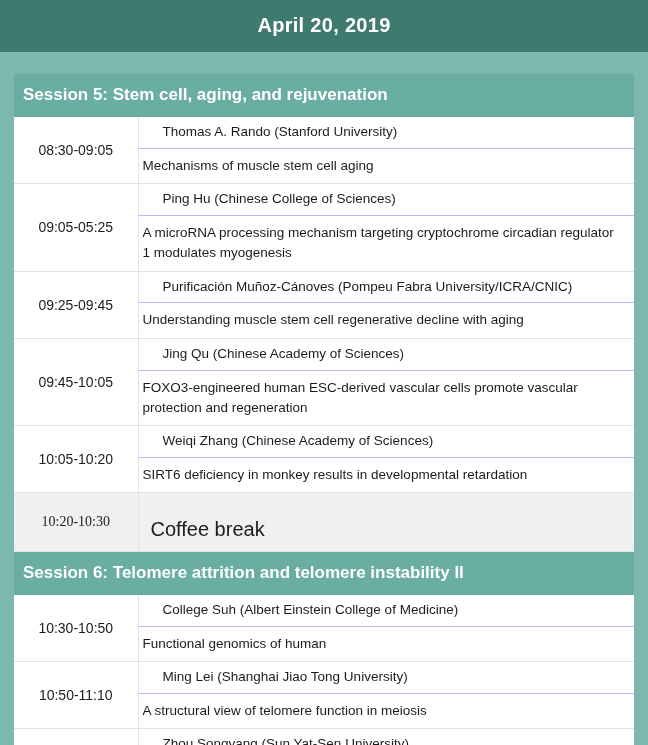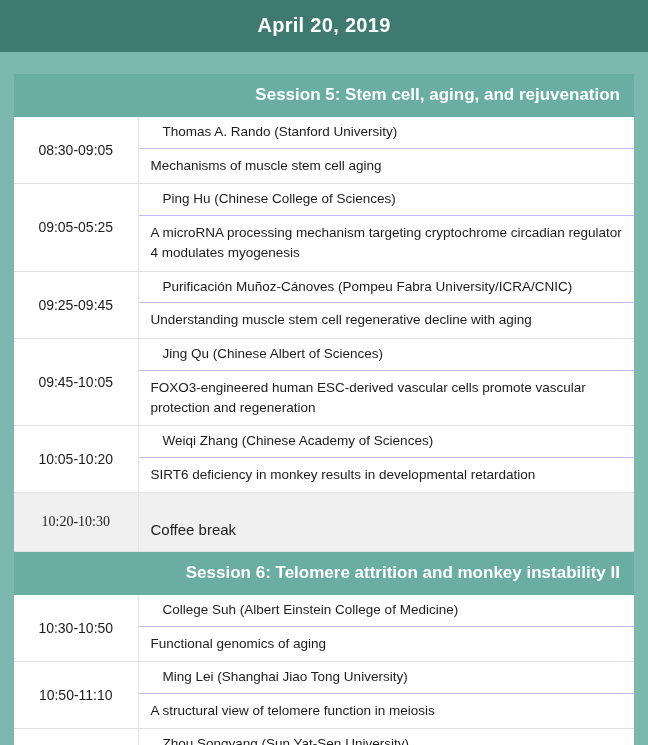--- a/index.html
+++ b/index.html
@@ -28,22 +28,21 @@
     letter-spacing: 0.3px;
   }
   .body-area {
     padding: 22px 14px 0 14px;
   }
   .session-header {
     background: #6aada2;
     color: #ffffff;
     font-size: 17px;
     font-weight: bold;
-    padding: 11px 14px 12px 22px;
-    text-align: right;
+    padding: 11px 14px 12px 9px;
   }
   .session-header.second {
     margin-top: 0px;
   }
   .session-table {
     background: #ffffff;
     width: 100%;
     border-collapse: collapse;
     table-layout: fixed;
   }
@@ -65,28 +64,28 @@
   .speaker-line {
     font-size: 13.5px;
     color: #1c1c1c;
     padding: 7px 10px 7px 24px;
     border-bottom: 1px solid #c4b5fd;
     line-height: 1.25;
   }
   .title-line {
     font-size: 13.5px;
     color: #1c1c1c;
-    padding: 7px 10px 7px 12px;
+    padding: 7px 10px 7px 4px;
     line-height: 1.5;
   }
   .break-row td {
     background: #f0f0f0;
   }
   .break-label {
-    font-size: 15px;
+    font-size: 20px;
     color: #1c1c1c;
     padding: 24px 10px 10px 12px;
   }
   .break-row .time-cell {
     background: #f0f0f0;
     font-family: Liberation Serif, serif;
   }
   .table-wrap { background: #ffffff; }
 </style>
 </head>
@@ -106,63 +105,63 @@
             <td class="time-cell">08:30-09:05</td>
             <td class="content-cell">
               <div class="speaker-line">Thomas A. Rando (Stanford University)</div>
               <div class="title-line">Mechanisms of muscle stem cell aging</div>
             </td>
           </tr>
           <tr>
             <td class="time-cell">09:05-05:25</td>
             <td class="content-cell">
               <div class="speaker-line">Ping Hu (Chinese College of Sciences)</div>
-              <div class="title-line">A microRNA processing mechanism targeting cryptochrome circadian regulator 4 modulates myogenesis</div>
+              <div class="title-line">A microRNA processing mechanism targeting cryptochrome circadian regulator 1 modulates myogenesis</div>
             </td>
           </tr>
           <tr>
             <td class="time-cell">09:25-09:45</td>
             <td class="content-cell">
               <div class="speaker-line">Purificación Muñoz-Cánoves (Pompeu Fabra University/ICRA/CNIC)</div>
               <div class="title-line">Understanding muscle stem cell regenerative decline with aging</div>
             </td>
           </tr>
           <tr>
             <td class="time-cell">09:45-10:05</td>
             <td class="content-cell">
-              <div class="speaker-line">Jing Qu (Chinese Albert of Sciences)</div>
+              <div class="speaker-line">Jing Qu (Chinese Academy of Sciences)</div>
               <div class="title-line">FOXO3-engineered human ESC-derived vascular cells promote vascular protection and regeneration</div>
             </td>
           </tr>
           <tr>
             <td class="time-cell">10:05-10:20</td>
             <td class="content-cell">
               <div class="speaker-line">Weiqi Zhang (Chinese Academy of Sciences)</div>
               <div class="title-line">SIRT6 deficiency in monkey results in developmental retardation</div>
             </td>
           </tr>
           <tr class="break-row">
             <td class="time-cell">10:20-10:30</td>
             <td class="content-cell">
               <div class="break-label">Coffee break</div>
             </td>
           </tr>
         </tbody>
       </table>
     </div>
 
-    <div class="session-header second">Session 6: Telomere attrition and monkey instability II</div>
+    <div class="session-header second">Session 6: Telomere attrition and telomere instability II</div>
     <div class="table-wrap">
       <table class="session-table">
         <tbody>
           <tr>
             <td class="time-cell">10:30-10:50</td>
             <td class="content-cell">
               <div class="speaker-line">College Suh (Albert Einstein College of Medicine)</div>
-              <div class="title-line">Functional genomics of aging</div>
+              <div class="title-line">Functional genomics of human</div>
             </td>
           </tr>
           <tr>
             <td class="time-cell">10:50-11:10</td>
             <td class="content-cell">
               <div class="speaker-line">Ming Lei (Shanghai Jiao Tong University)</div>
               <div class="title-line">A structural view of telomere function in meiosis</div>
             </td>
           </tr>
           <tr>

